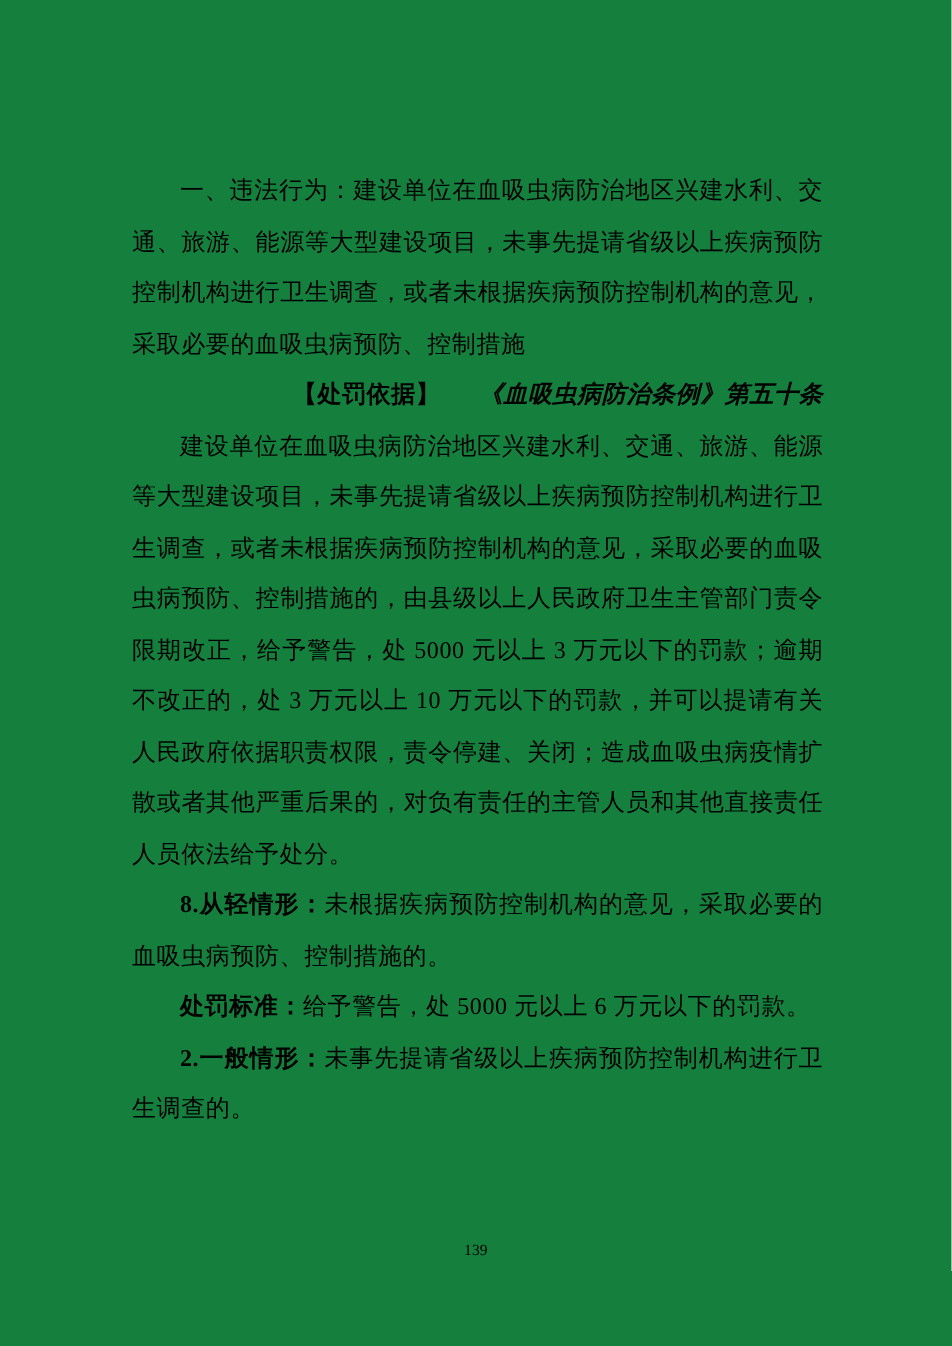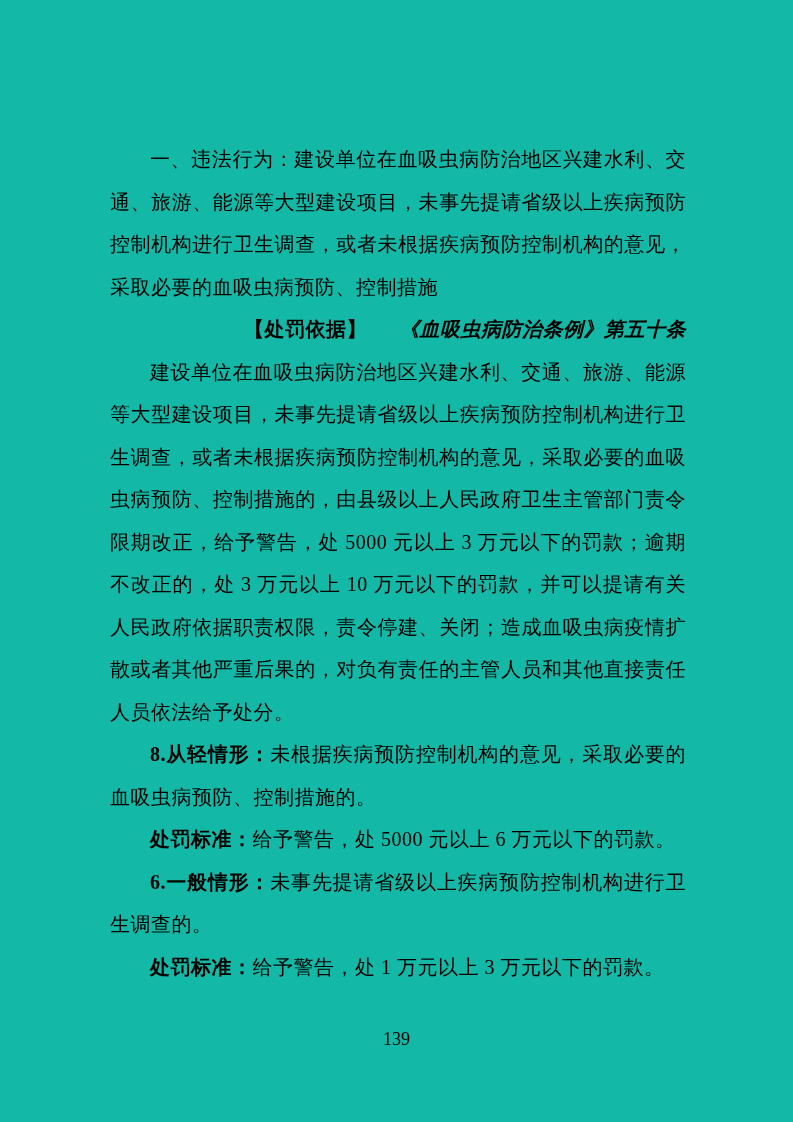--- a/index.html
+++ b/index.html
@@ -5,21 +5,21 @@
   html, body {
     margin: 0;
     padding: 0;
     background: #ffffff;
   }
   .page {
     position: relative;
     width: 793px;
     height: 1122px;
     margin: 0 auto;
-    background: #14b8a6;
+    background: #15803d;
     font-family: "Liberation Serif", "DejaVu Serif", serif;
     color: #000000;
     overflow: hidden;
     box-sizing: border-box;
   }
   .text-body {
     position: absolute;
     top: 138px;
     left: 110px;
     width: 576px;
@@ -45,21 +45,21 @@
     font-weight: bold;
     font-style: italic;
     margin-left: 1.6em;
   }
   .page-footer {
     position: absolute;
     bottom: 72px;
     left: 0;
     width: 100%;
     text-align: center;
-    font-size: 18px;
+    font-size: 13px;
     font-family: "Liberation Serif", "DejaVu Serif", serif;
     color: #000000;
   }
 </style>
 </head>
 <body>
 
 <div class="page">
   <div class="text-body">
 
@@ -78,23 +78,20 @@
 
     <p class="para">
       <span class="lead-bold">8.从轻情形：</span><span>未根据疾病预防控制机构的意见，采取必要的血吸虫病预防、控制措施的。</span>
     </p>
 
     <p class="para">
       <span class="lead-bold">处罚标准：</span><span>给予警告，处 5000 元以上 6 万元以下的罚款。</span>
     </p>
 
     <p class="para">
-      <span class="lead-bold">6.一般情形：</span><span>未事先提请省级以上疾病预防控制机构进行卫生调查的。</span>
+      <span class="lead-bold">2.一般情形：</span><span>未事先提请省级以上疾病预防控制机构进行卫生调查的。</span>
     </p>
 
-    <p class="para">
-      <span class="lead-bold">处罚标准：</span><span>给予警告，处 1 万元以上 3 万元以下的罚款。</span>
-    </p>
 
   </div>
 
   <div class="page-footer">139</div>
 </div>
 
 </body></html>

